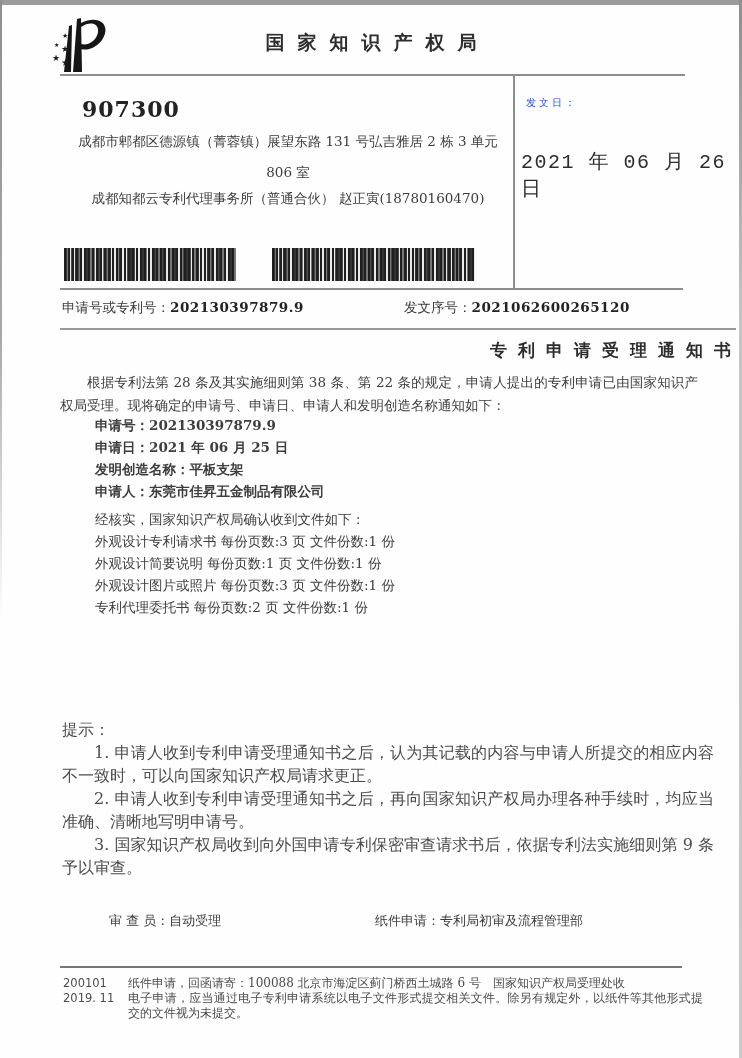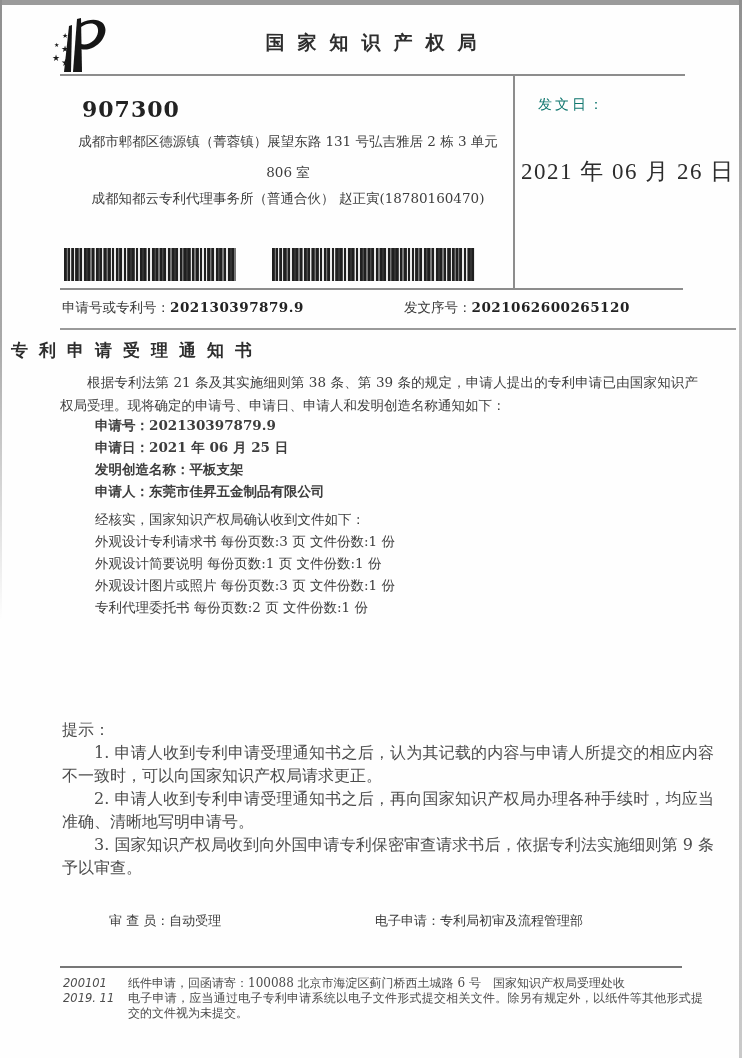--- a/index.html
+++ b/index.html
@@ -33,23 +33,23 @@
   .ref-rule{left:60px;top:328px;width:676px;height:2px;background:#9a9a9a;}
   .footer-rule{left:60px;top:966px;width:622px;height:2px;background:#777;}
 
   
   .recipient{position:absolute;left:62px;top:96px;width:452px;}
   .postal{margin-left:20px;font-size:22px;font-weight:700;letter-spacing:1px;color:#222;}
   .addr{margin-top:8px;text-align:center;font-size:13.5px;line-height:23px;color:#3d3d3d;}
   .agency{margin-top:6px;text-align:center;font-size:13.5px;color:#3d3d3d;}
 
   
-  .issue-label{position:absolute;left:526px;top:96px;font-size:14px;letter-spacing:3px;color:#0f766e;margin-left:12px;}
-  .issue-date{position:absolute;left:521px;top:156px;font-size:23px;letter-spacing:1.5px;color:#2c2c2c;
-    font-family:Liberation Serif, serif;font-weight:500;}
+  .issue-label{position:absolute;left:526px;top:96px;font-size:10px;letter-spacing:3px;color:#1d4ed8;}
+  .issue-date{position:absolute;left:521px;top:148px;font-size:20px;letter-spacing:1.5px;color:#2c2c2c;
+    font-family:Liberation Mono, monospace;font-weight:500;}
 
   
   .barcode{
     position:absolute;top:248px;height:33px;
     background:
       repeating-linear-gradient(90deg,#1f1f1f 0 2px,rgba(0,0,0,0) 2px 4px),
       repeating-linear-gradient(90deg,#4a4a4a 0 1px,rgba(0,0,0,0) 1px 7px),
       repeating-linear-gradient(90deg,#333 0 3px,rgba(0,0,0,0) 3px 11px),
       repeating-linear-gradient(90deg,#777 0 5px,#e9e9e9 5px 13px);
   }
@@ -57,41 +57,41 @@
   .barcode-2{left:272px;width:203px;}
 
   
   .ref-row{position:absolute;left:62px;top:299px;width:660px;font-size:13.5px;color:#3a3a3a;}
   .ref-app{position:absolute;left:0;}
   .ref-serial{position:absolute;left:342px;}
   .ref-row b{font-family:"DejaVu Serif","Liberation Serif",serif;color:#222;letter-spacing:0.5px;}
 
   
   .doc-title{
-    position:absolute;left:0;top:339px;width:742px;text-align:left;
+    position:absolute;left:0;top:339px;width:742px;text-align:right;
     font-size:17px;font-weight:700;letter-spacing:11px;text-indent:11px;color:#2d2d2d;
     font-family:"DejaVu Sans","Liberation Sans",sans-serif;
   }
   .intro{position:absolute;left:60px;top:371px;width:638px;font-size:13.5px;line-height:23px;
     text-indent:2em;text-align:justify;color:#3d3d3d;}
   .fields{position:absolute;left:95px;top:414px;font-size:13.5px;line-height:22px;color:#3d3d3d;font-weight:bold;}
   .received{position:absolute;left:95px;top:508px;font-size:13.5px;line-height:22px;color:#3d3d3d;}
 
   
   .notes{position:absolute;left:62px;top:718px;width:652px;font-size:16px;line-height:23px;color:#4c4c4c;}
   .notes .note{ text-indent:2em;text-align:justify;}
 
   
   .signoff{position:absolute;left:0;top:912px;width:742px;font-size:13px;color:#3d3d3d;}
   .examiner{position:absolute;left:100px;margin-left:9px;}
   .dept{position:absolute;left:375px;}
 
   
   .footer{position:absolute;left:63px;top:976px;width:640px;display:flex;font-size:12px;color:#4c4c4c;}
-  .form-meta{width:65px;flex:none;line-height:15px;font-family:"DejaVu Sans","Liberation Sans",sans-serif;font-size:11.5px;font-style:italic;}
+  .form-meta{width:65px;flex:none;line-height:15px;font-family:"DejaVu Sans","Liberation Sans",sans-serif;font-size:11.5px;}
   .footer-text{width:575px;line-height:15px;text-align:justify;}
   .star{fill:#1a1a1a;}
 </style>
 </head>
 <body>
 
 <div class="page">
   <div class="top-band"></div>
   <div class="edge-left"></div>
   <div class="edge-right"></div>
@@ -126,21 +126,21 @@
   <div class="barcode barcode-2"></div>
   <div class="rule mid-rule"></div>
 
   <div class="ref-row">
     <span class="ref-app"><span>申请号或专利号：</span><b>202130397879.9</b></span>
     <span class="ref-serial"><span>发文序号：</span><b>2021062600265120</b></span>
   </div>
   <div class="ref-rule rule"></div>
 
   <div class="doc-title">专利申请受理通知书</div>
-  <div class="intro">根据专利法第 21 条及其实施细则第 38 条、第 39 条的规定，申请人提出的专利申请已由国家知识产权局受理。现将确定的申请号、申请日、申请人和发明创造名称通知如下：</div>
+  <div class="intro">根据专利法第 28 条及其实施细则第 38 条、第 22 条的规定，申请人提出的专利申请已由国家知识产权局受理。现将确定的申请号、申请日、申请人和发明创造名称通知如下：</div>
 
   <div class="fields">
     <div><span>申请号：</span><span>202130397879.9</span></div>
     <div><span>申请日：</span><span>2021 年 06 月 25 日</span></div>
     <div><span>发明创造名称：</span><span>平板支架</span></div>
     <div><span>申请人：</span><span>东莞市佳昇五金制品有限公司</span></div>
   </div>
 
   <div class="received">
     <div>经核实，国家知识产权局确认收到文件如下：</div>
@@ -152,21 +152,21 @@
 
   <div class="notes">
     <div>提示：</div>
     <div class="note">1. 申请人收到专利申请受理通知书之后，认为其记载的内容与申请人所提交的相应内容不一致时，可以向国家知识产权局请求更正。</div>
     <div class="note">2. 申请人收到专利申请受理通知书之后，再向国家知识产权局办理各种手续时，均应当准确、清晰地写明申请号。</div>
     <div class="note">3. 国家知识产权局收到向外国申请专利保密审查请求书后，依据专利法实施细则第 9 条予以审查。</div>
   </div>
 
   <div class="signoff">
     <span class="examiner"><span>审 查 员：</span><span>自动受理</span></span>
-    <span class="dept"><span>电子申请：</span><span>专利局初审及流程管理部</span></span>
+    <span class="dept"><span>纸件申请：</span><span>专利局初审及流程管理部</span></span>
   </div>
 
   <div class="footer-rule rule"></div>
   <div class="footer">
     <div class="form-meta">
       <div>200101</div>
       <div>2019. 11</div>
     </div>
     <div class="footer-text">
       <div>纸件申请，回函请寄：100088  北京市海淀区蓟门桥西土城路 6 号　国家知识产权局受理处收</div>

